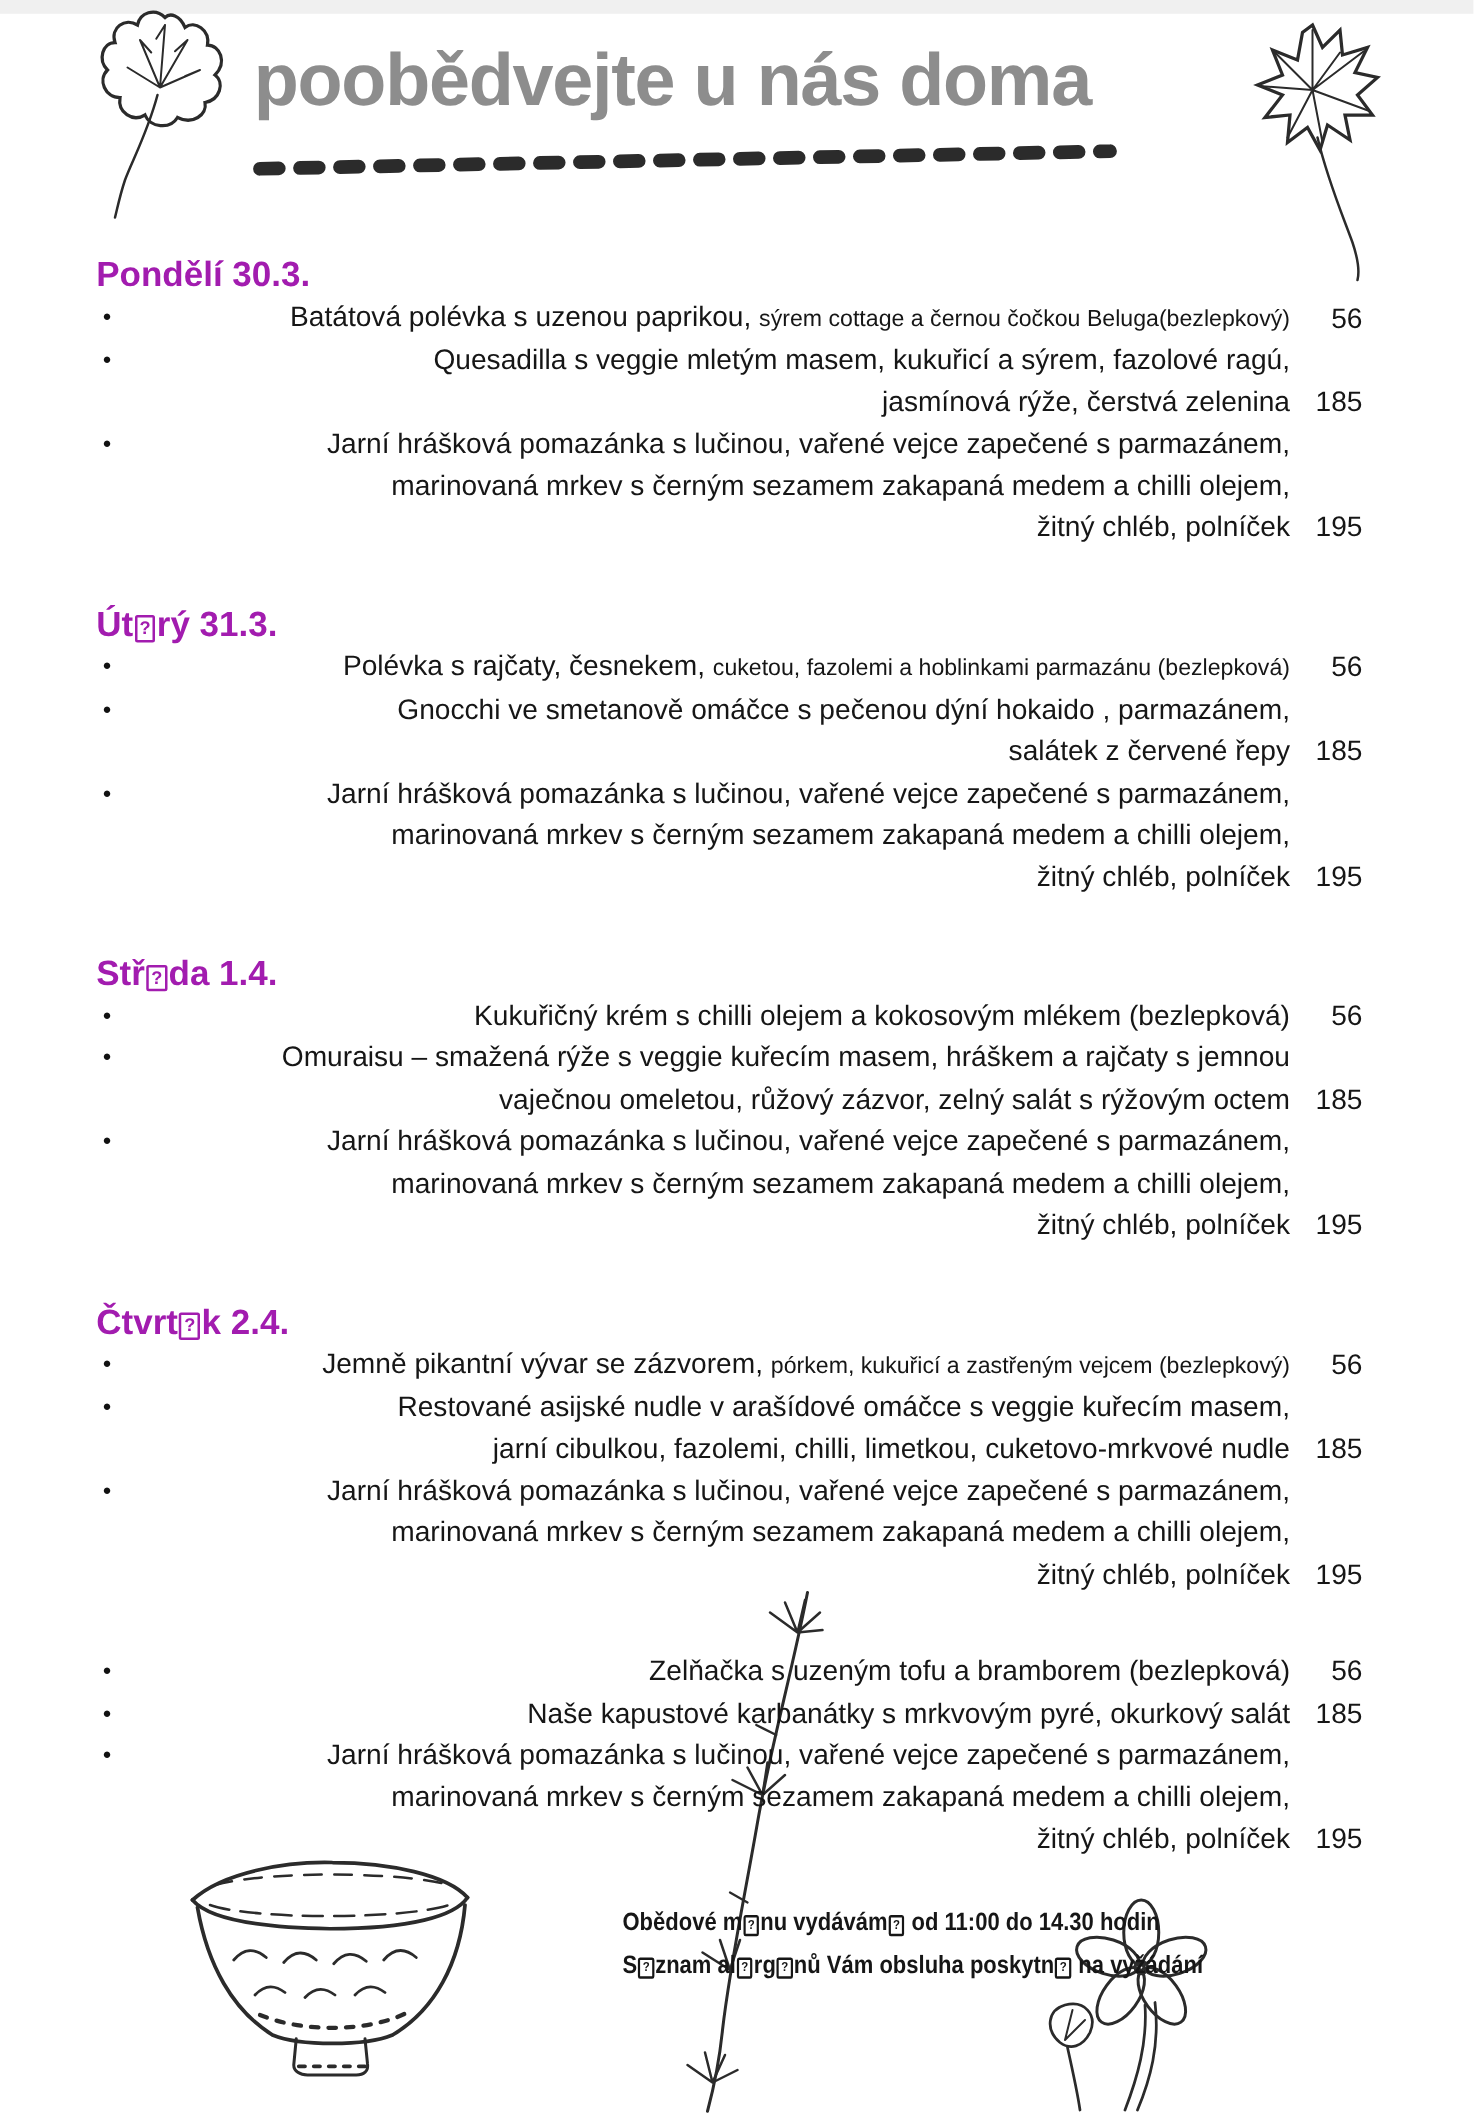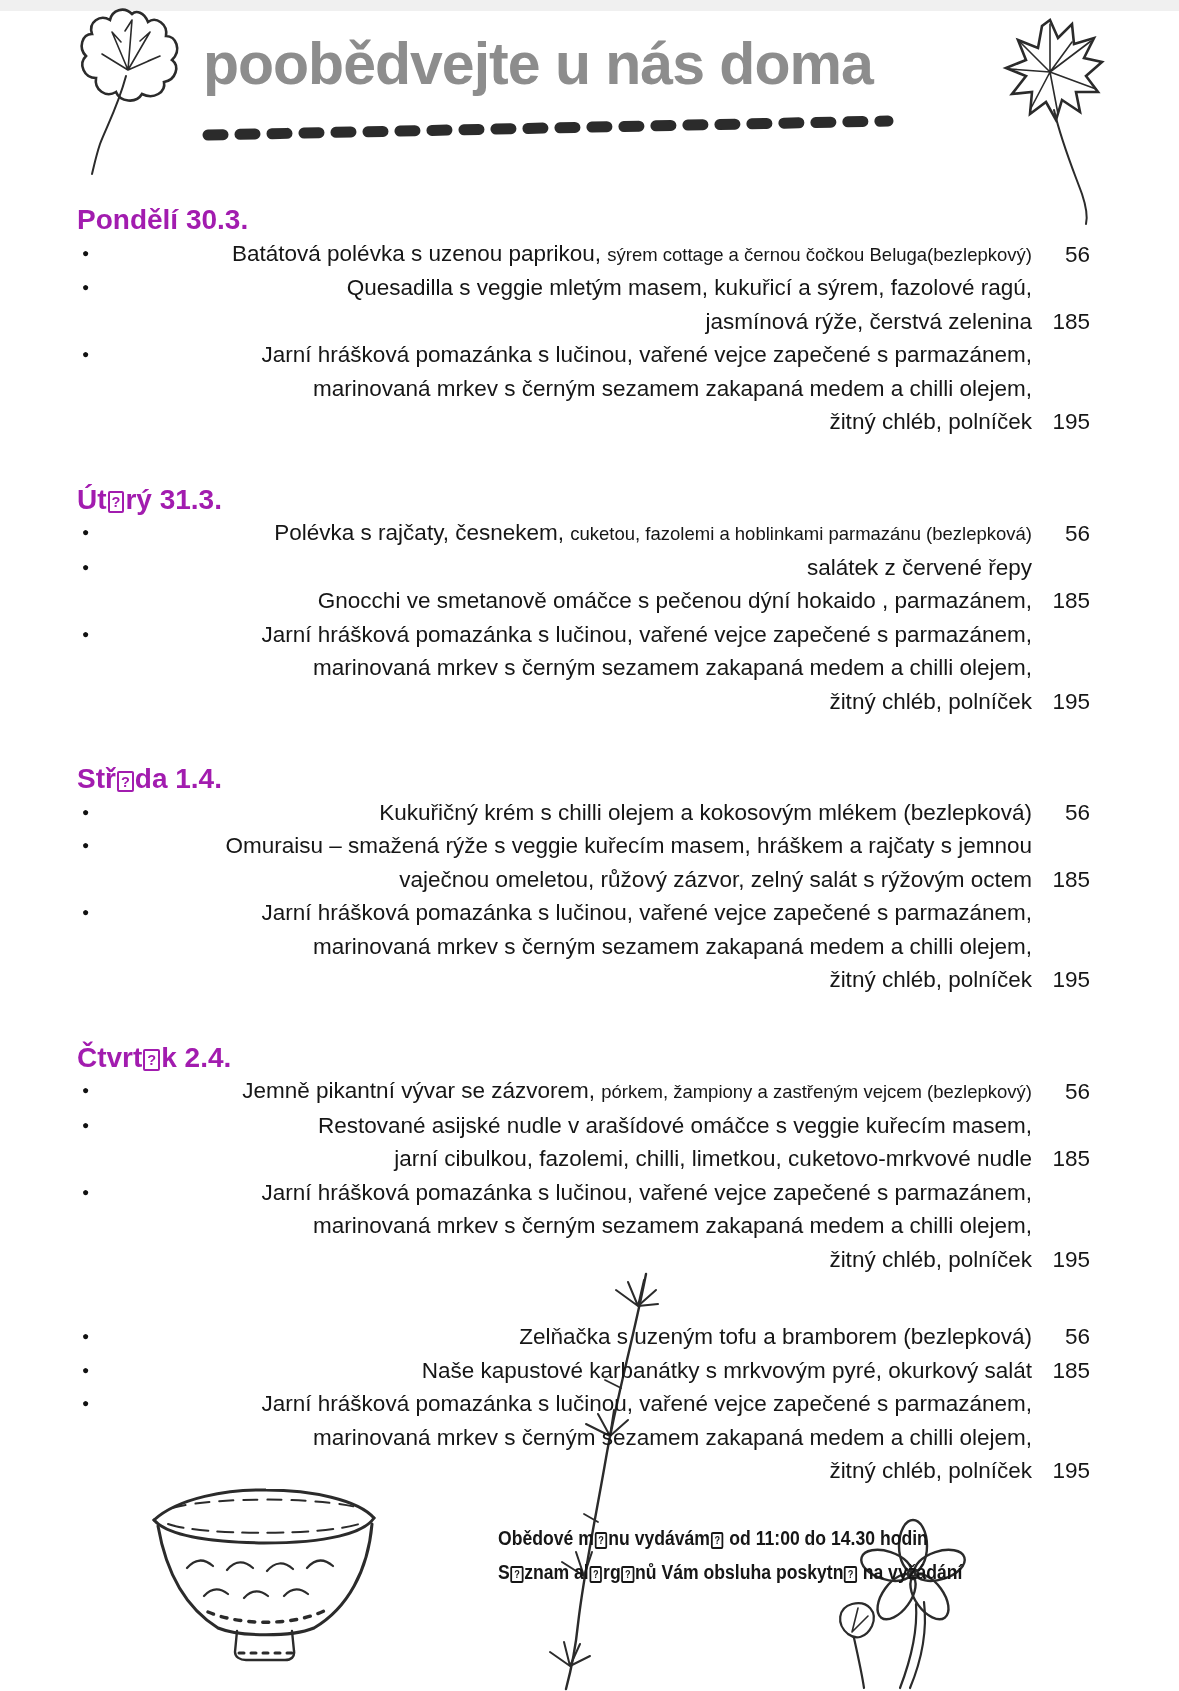--- a/index.html
+++ b/index.html
@@ -81,22 +81,22 @@
         <div class="item">
           <span class="bullet">●</span>
           <div class="content">
             <div class="line"><span class="lead">Polévka s rajčaty, česnekem,</span> <span class="small">cuketou, fazolemi a hoblinkami parmazánu (bezlepková)</span></div>
           </div>
           <div class="price">56</div>
         </div>
         <div class="item">
           <span class="bullet">●</span>
           <div class="content">
+            <div class="line">Gnocchi ve smetanově omáčce s pečenou dýní hokaido , parmazánem,</div>
             <div class="line">salátek z červené řepy</div>
-            <div class="line">Gnocchi ve smetanově omáčce s pečenou dýní hokaido , parmazánem,</div>
           </div>
           <div class="price">185</div>
         </div>
         <div class="item">
           <span class="bullet">●</span>
           <div class="content">
             <div class="line">Jarní hrášková pomazánka s lučinou, vařené vejce zapečené s parmazánem,</div>
             <div class="line">marinovaná mrkev s černým sezamem zakapaná medem a chilli olejem,</div>
             <div class="line">žitný chléb, polníček</div>
           </div>
@@ -128,21 +128,21 @@
             <div class="line">žitný chléb, polníček</div>
           </div>
           <div class="price">195</div>
         </div>
       </section>
       <section class="day">
         <h2 class="day-heading">Čtvrt<span class="tofu">?</span>k 2.4.</h2>
         <div class="item">
           <span class="bullet">●</span>
           <div class="content">
-            <div class="line"><span class="lead">Jemně pikantní vývar se zázvorem,</span> <span class="small">pórkem, žampiony a zastřeným vejcem (bezlepkový)</span></div>
+            <div class="line"><span class="lead">Jemně pikantní vývar se zázvorem,</span> <span class="small">pórkem, kukuřicí a zastřeným vejcem (bezlepkový)</span></div>
           </div>
           <div class="price">56</div>
         </div>
         <div class="item">
           <span class="bullet">●</span>
           <div class="content">
             <div class="line">Restované asijské nudle v arašídové omáčce s veggie kuřecím masem,</div>
             <div class="line">jarní cibulkou, fazolemi, chilli, limetkou, cuketovo-mrkvové nudle</div>
           </div>
           <div class="price">185</div>

